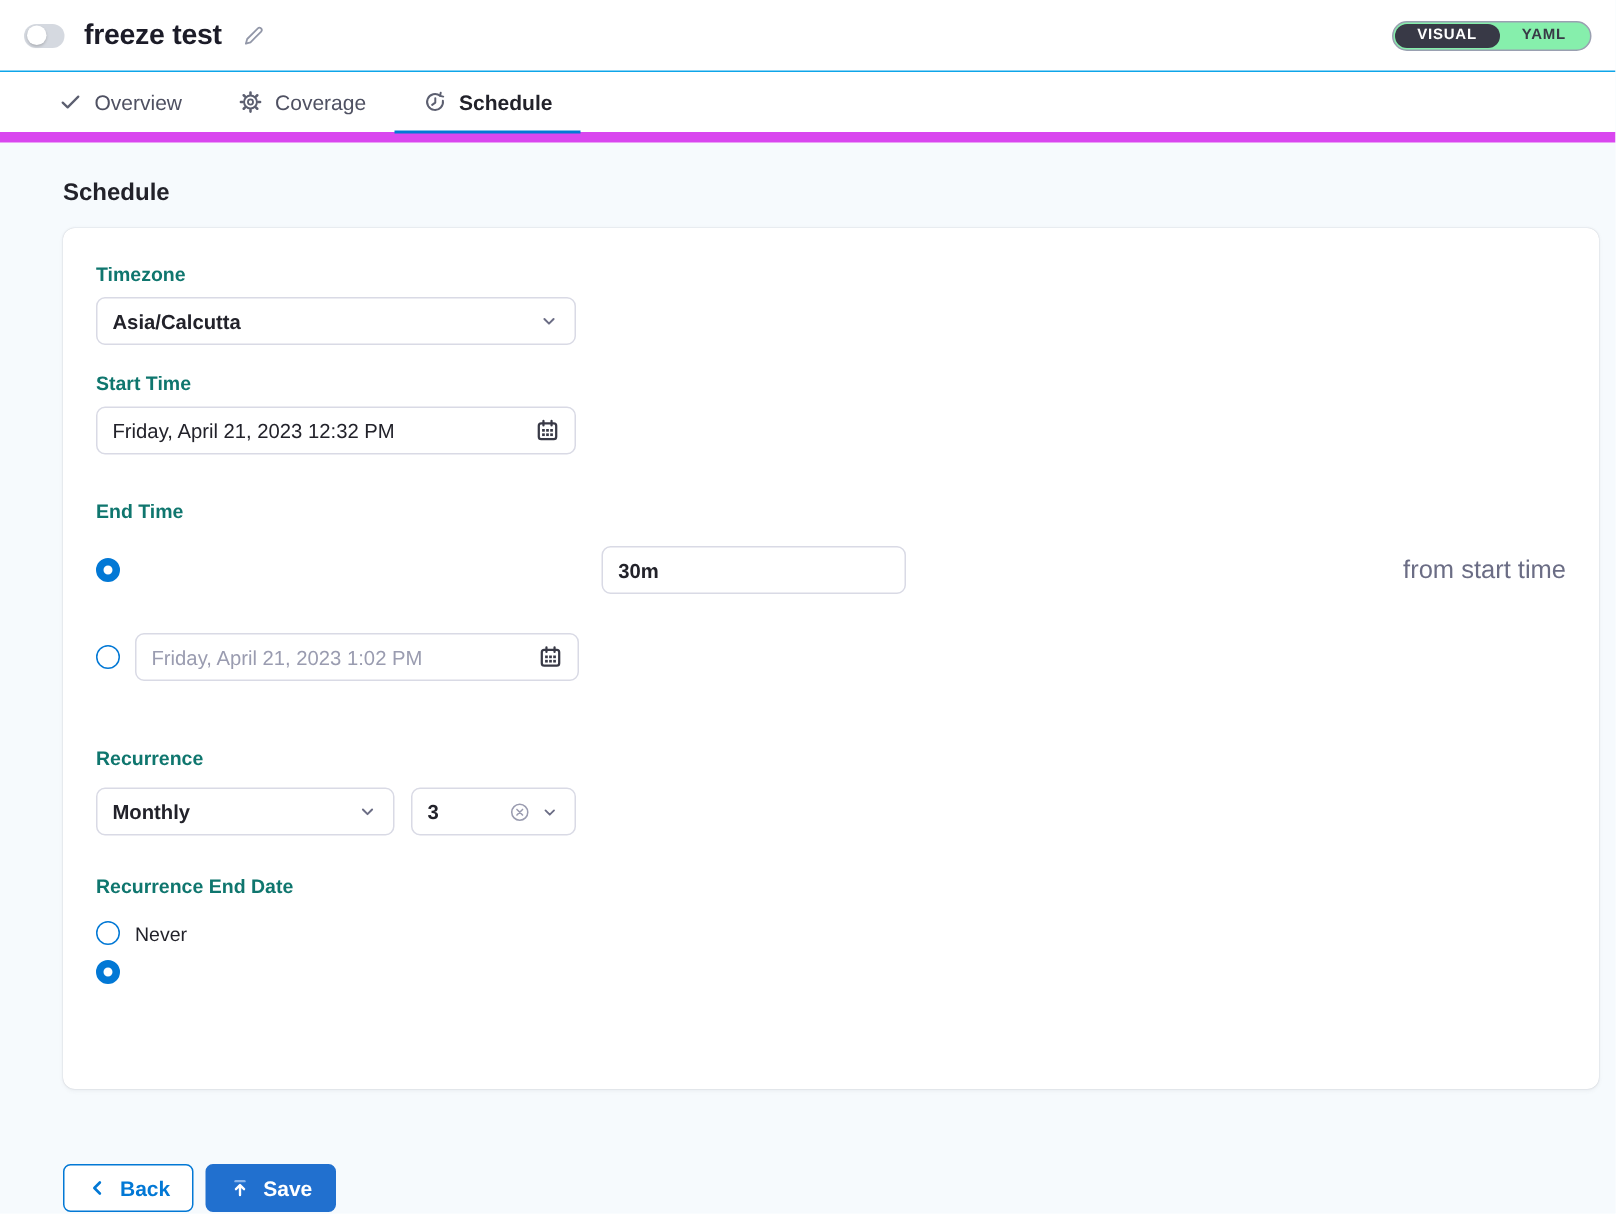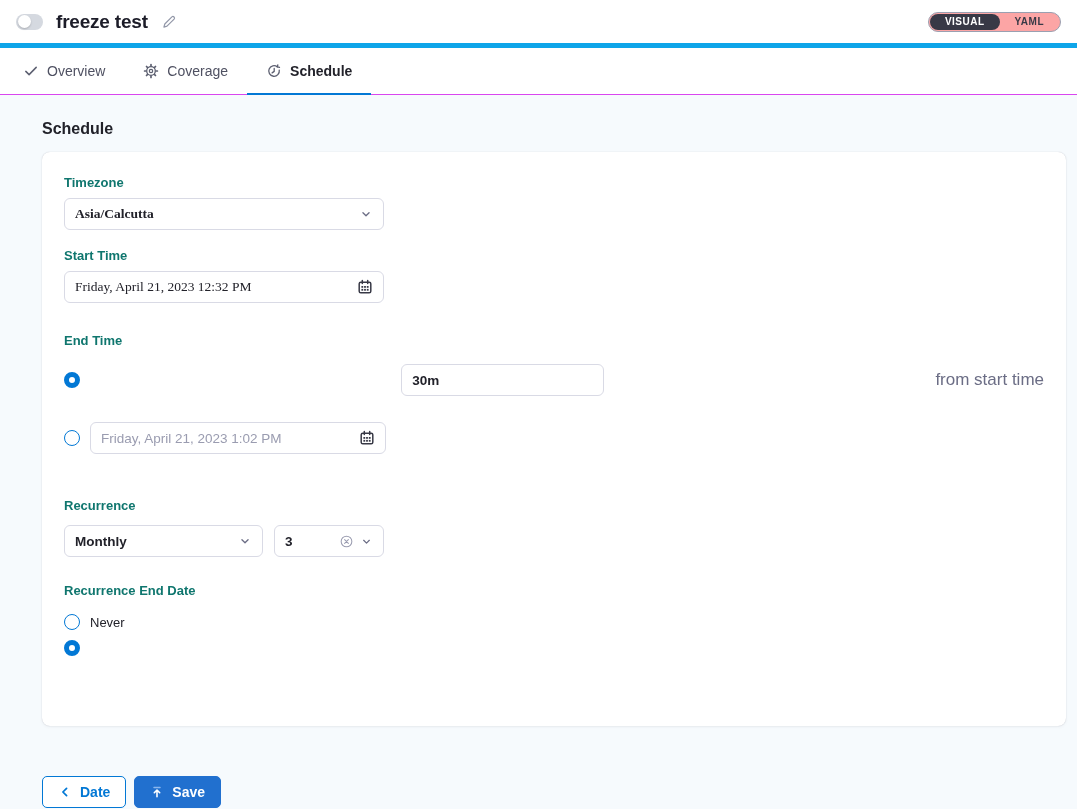--- a/index.html
+++ b/index.html
@@ -7,47 +7,47 @@
   body {
     font-family: "Liberation Sans", sans-serif;
     background: #f6fafd;
     color: #22222a;
     overflow: hidden;
   }
   .app { width: 1077px; height: 809px; position: relative; background: #f6fafd; }
 
   
   .topbar {
-    height: 48px; background: #fff; border-bottom: 5px solid #0ea5e9;
+    height: 48px; background: #fff; border-bottom: 1px solid #0ea5e9;
     display: flex; align-items: center; padding: 0 16px;
   }
   .toggle {
     width: 27px; height: 16px; border-radius: 9px; background: #d5d9e0;
     position: relative; margin-right: 13px; cursor: pointer; flex: none;
   }
   .toggle .knob {
     position: absolute; left: 1.5px; top: 1.5px; width: 13px; height: 13px;
     background: #fff; border-radius: 50%; box-shadow: 0 1px 2px rgba(0,0,0,.2);
   }
   .page-title { font-size: 19px; font-weight: 700; color: #1c1c28; letter-spacing: -.2px; margin-right: 13px; }
   .pencil-btn { color: #9297a8; display: flex; cursor: pointer; }
   .view-pill {
     margin-left: auto; display: flex; align-items: center;
-    border: 1px solid #9aa0b1; border-radius: 999px; background: #fca5a5; padding: 1px; text-align: right;
+    border: 1px solid #9aa0b1; border-radius: 999px; background: #86efac; padding: 1px; text-align: right;
   }
   .view-pill .seg {
     font-size: 10px; font-weight: 700; letter-spacing: .5px;
     padding: 3px 15px; border-radius: 999px; color: #383946; cursor: pointer; line-height: 1;
   }
   .view-pill .seg.active { background: #383946; color: #fff; }
 
   
   .tabs {
-    height: 47px; background: #fff; border-bottom: 1px solid #d946ef;
-    display: flex; align-items: stretch; padding: 0 4px;
+    height: 47px; background: #fff; border-bottom: 7px solid #d946ef;
+    display: flex; align-items: stretch; padding: 0 20px;
   }
   .tab {
     display: flex; align-items: center; gap: 8px; padding: 0 19px;
     font-size: 14px; color: #4f5162; cursor: pointer;
     border-bottom: 2px solid transparent; margin-bottom: -1px;
   }
   .tab.active { font-weight: 700; color: #22222a; border-bottom-color: #0278d5; }
   .tab .ticon { display: flex; color: #5c5f70; }
 
   
@@ -64,21 +64,21 @@
     display: flex; align-items: center; padding: 0 10px;
   }
   .select { cursor: pointer; }
   .select .val { flex: 1; font-size: 13.5px; font-weight: 600; color: #22222a; }
   .input-wrap input {
     border: none; outline: none; background: transparent; flex: 1; min-width: 0;
     font-family: inherit; font-size: 13.5px; font-weight: 500; color: #22222a;
   }
   .input-wrap input.bold { font-weight: 600; }
   .input-wrap.ghost input { color: #9a9cb0; }
-  .w320 { width: 320px; font-family: Liberation Serif, serif; } .w296 { width: 296px; } .w203 { width: 203px; }
+  .w320 { width: 320px; } .w296 { width: 296px; } .w203 { width: 203px; }
   .w199 { width: 199px; } .w110 { width: 110px; }
 
   .icon-cal { color: #383946; display: flex; margin-left: 8px; cursor: pointer; }
   .icon-chev { color: #6b6d85; display: flex; margin-left: 6px; }
   .icon-clear { color: #9a9cb0; display: flex; margin-left: 4px; cursor: pointer; }
 
   .radio-row { display: flex; align-items: center; gap: 10px; }
   .radio {
     width: 16px; height: 16px; border-radius: 50%; background: #fff;
     border: 1.5px solid #0278d5; flex: none; cursor: pointer;
@@ -271,21 +271,21 @@
 
     </div>
 
     <div class="footer-actions">
       <button class="btn btn-back">
         <span class="bicon">
           <svg width="14" height="14" viewBox="0 0 16 16">
               <path d="M9.8 3.8L5.6 8l4.2 4.2" fill="none" stroke="currentColor" stroke-width="2" stroke-linecap="round" stroke-linejoin="round"></path>
             </svg>
         </span>
-        <span>Date</span>
+        <span>Back</span>
       </button>
       <button class="btn btn-save">
         <span class="bicon">
           <svg width="14" height="14" viewBox="0 0 16 16">
             <path d="M4.6 2.8h6.8" stroke="#8ab6ee" stroke-width="1.8" stroke-linecap="round" fill="none"></path>
             <path d="M8 13.4V6M4.9 8.9L8 5.8l3.1 3.1" stroke="currentColor" stroke-width="1.8" stroke-linecap="round" stroke-linejoin="round" fill="none"></path>
           </svg>
         </span>
         <span>Save</span>
       </button>

